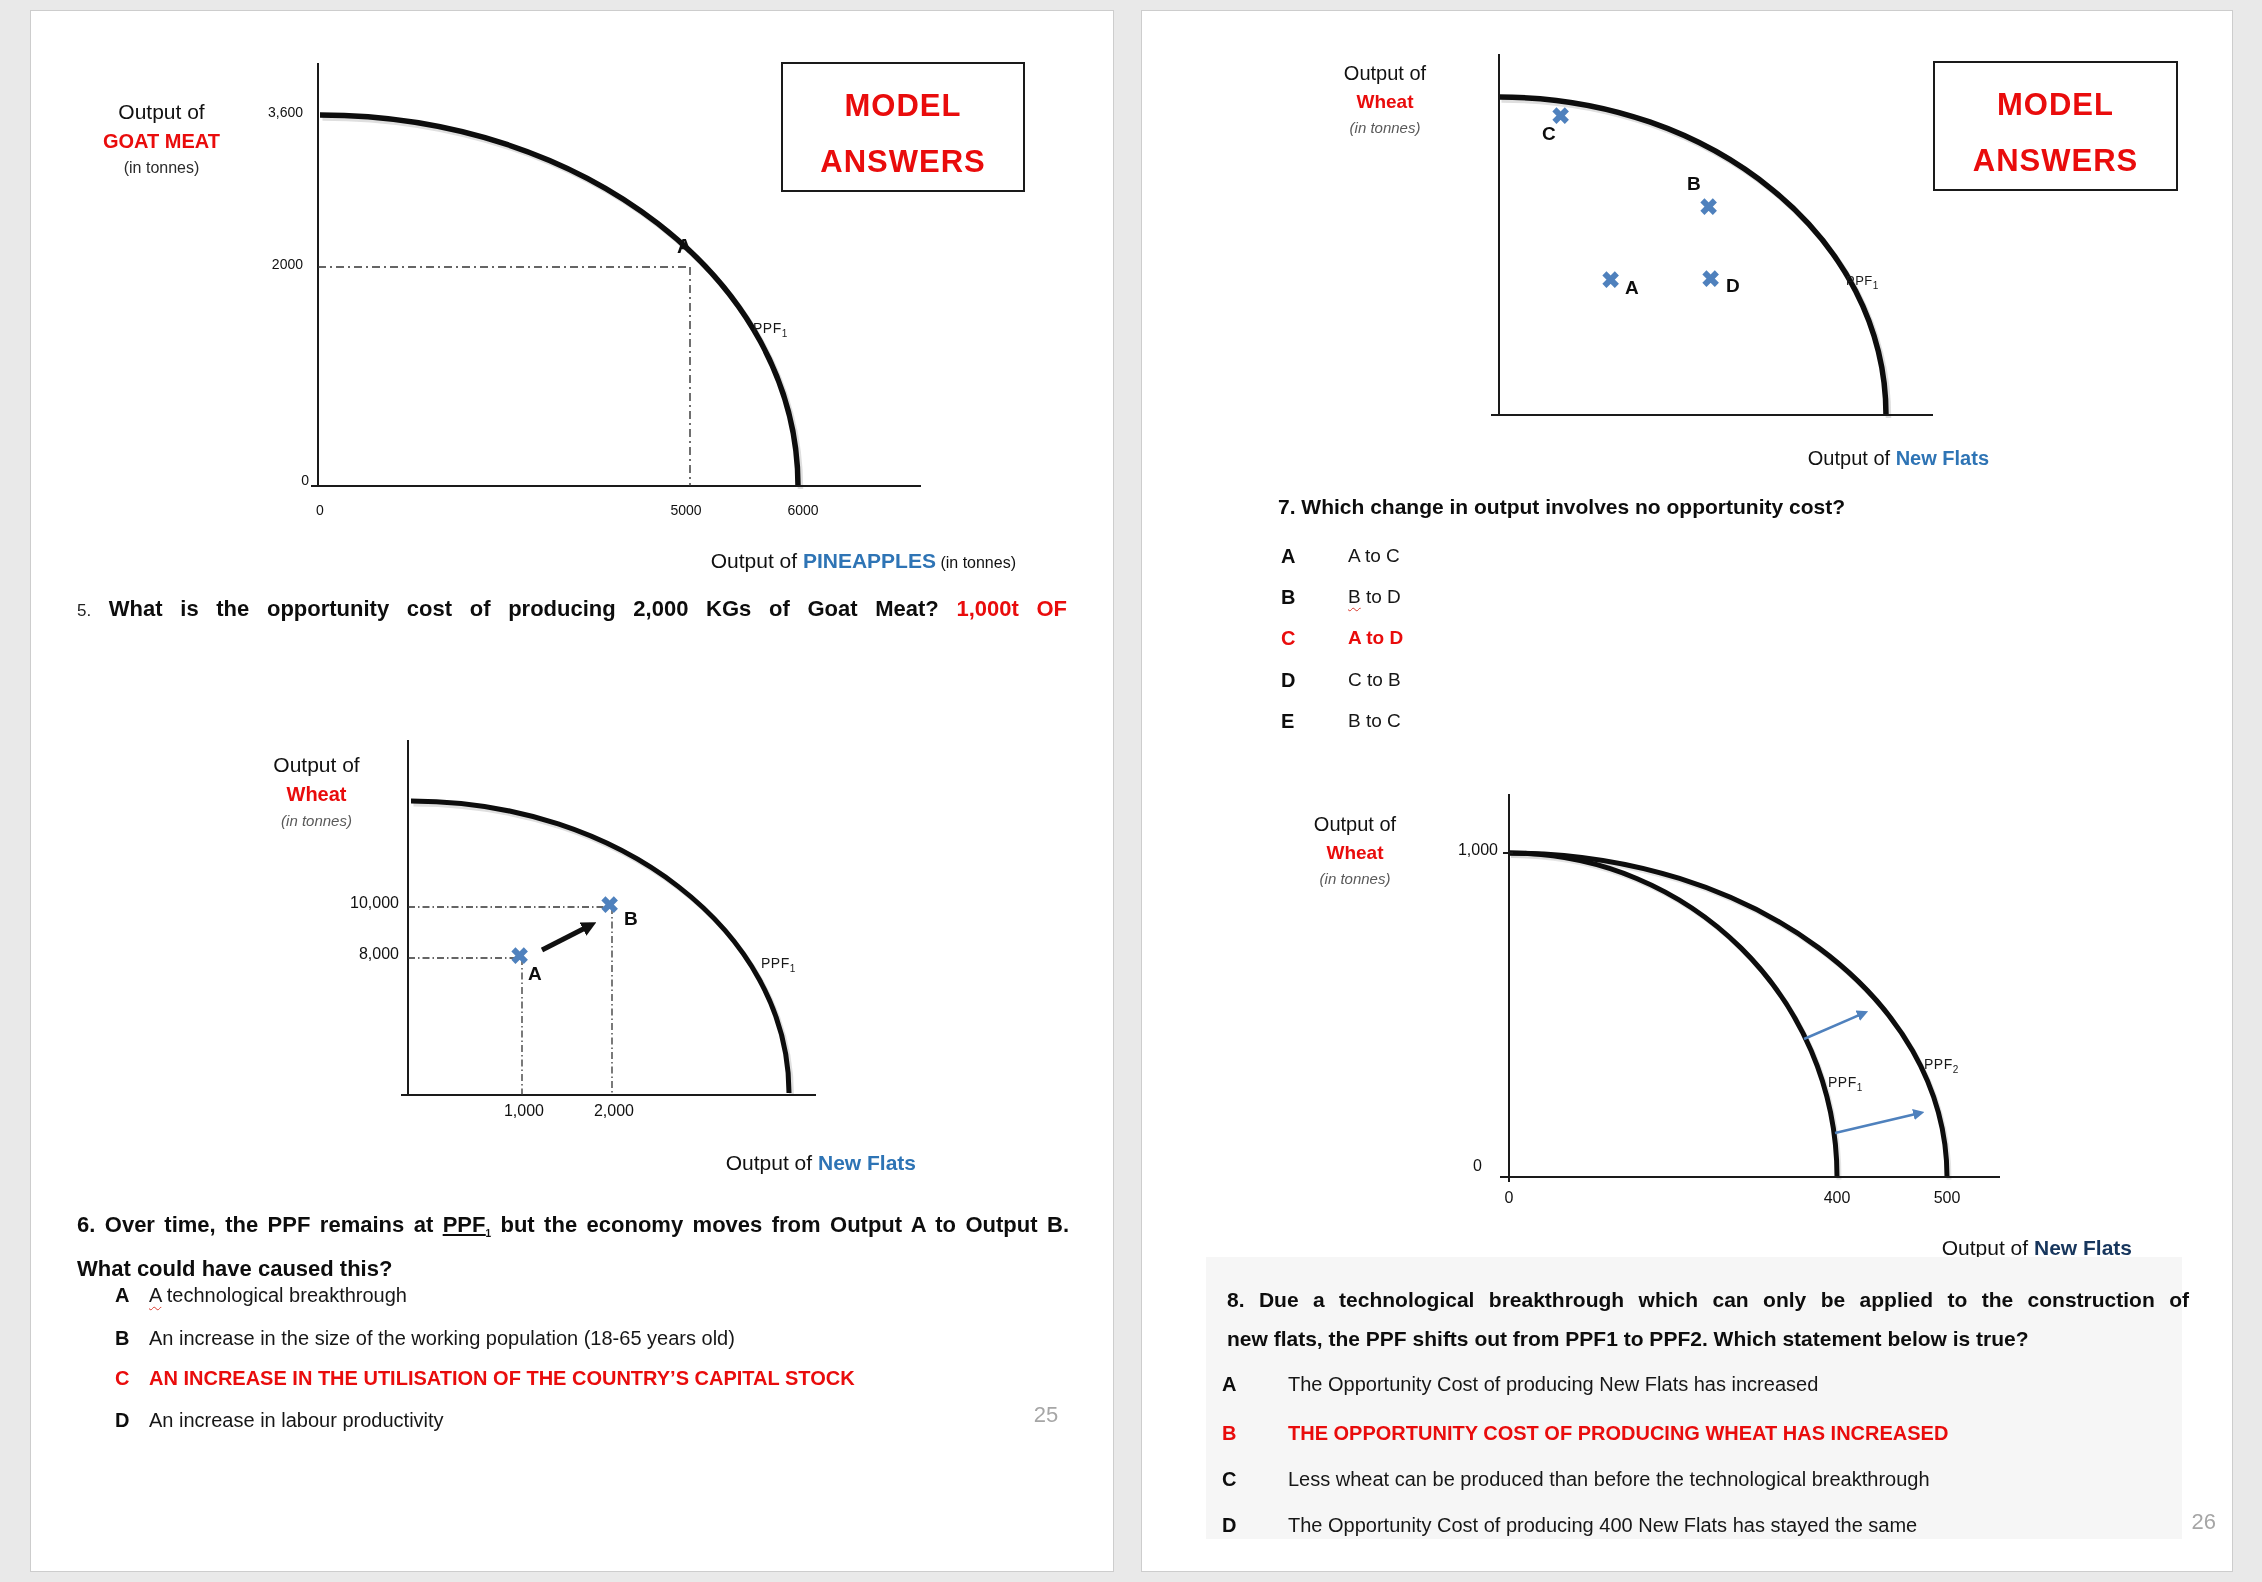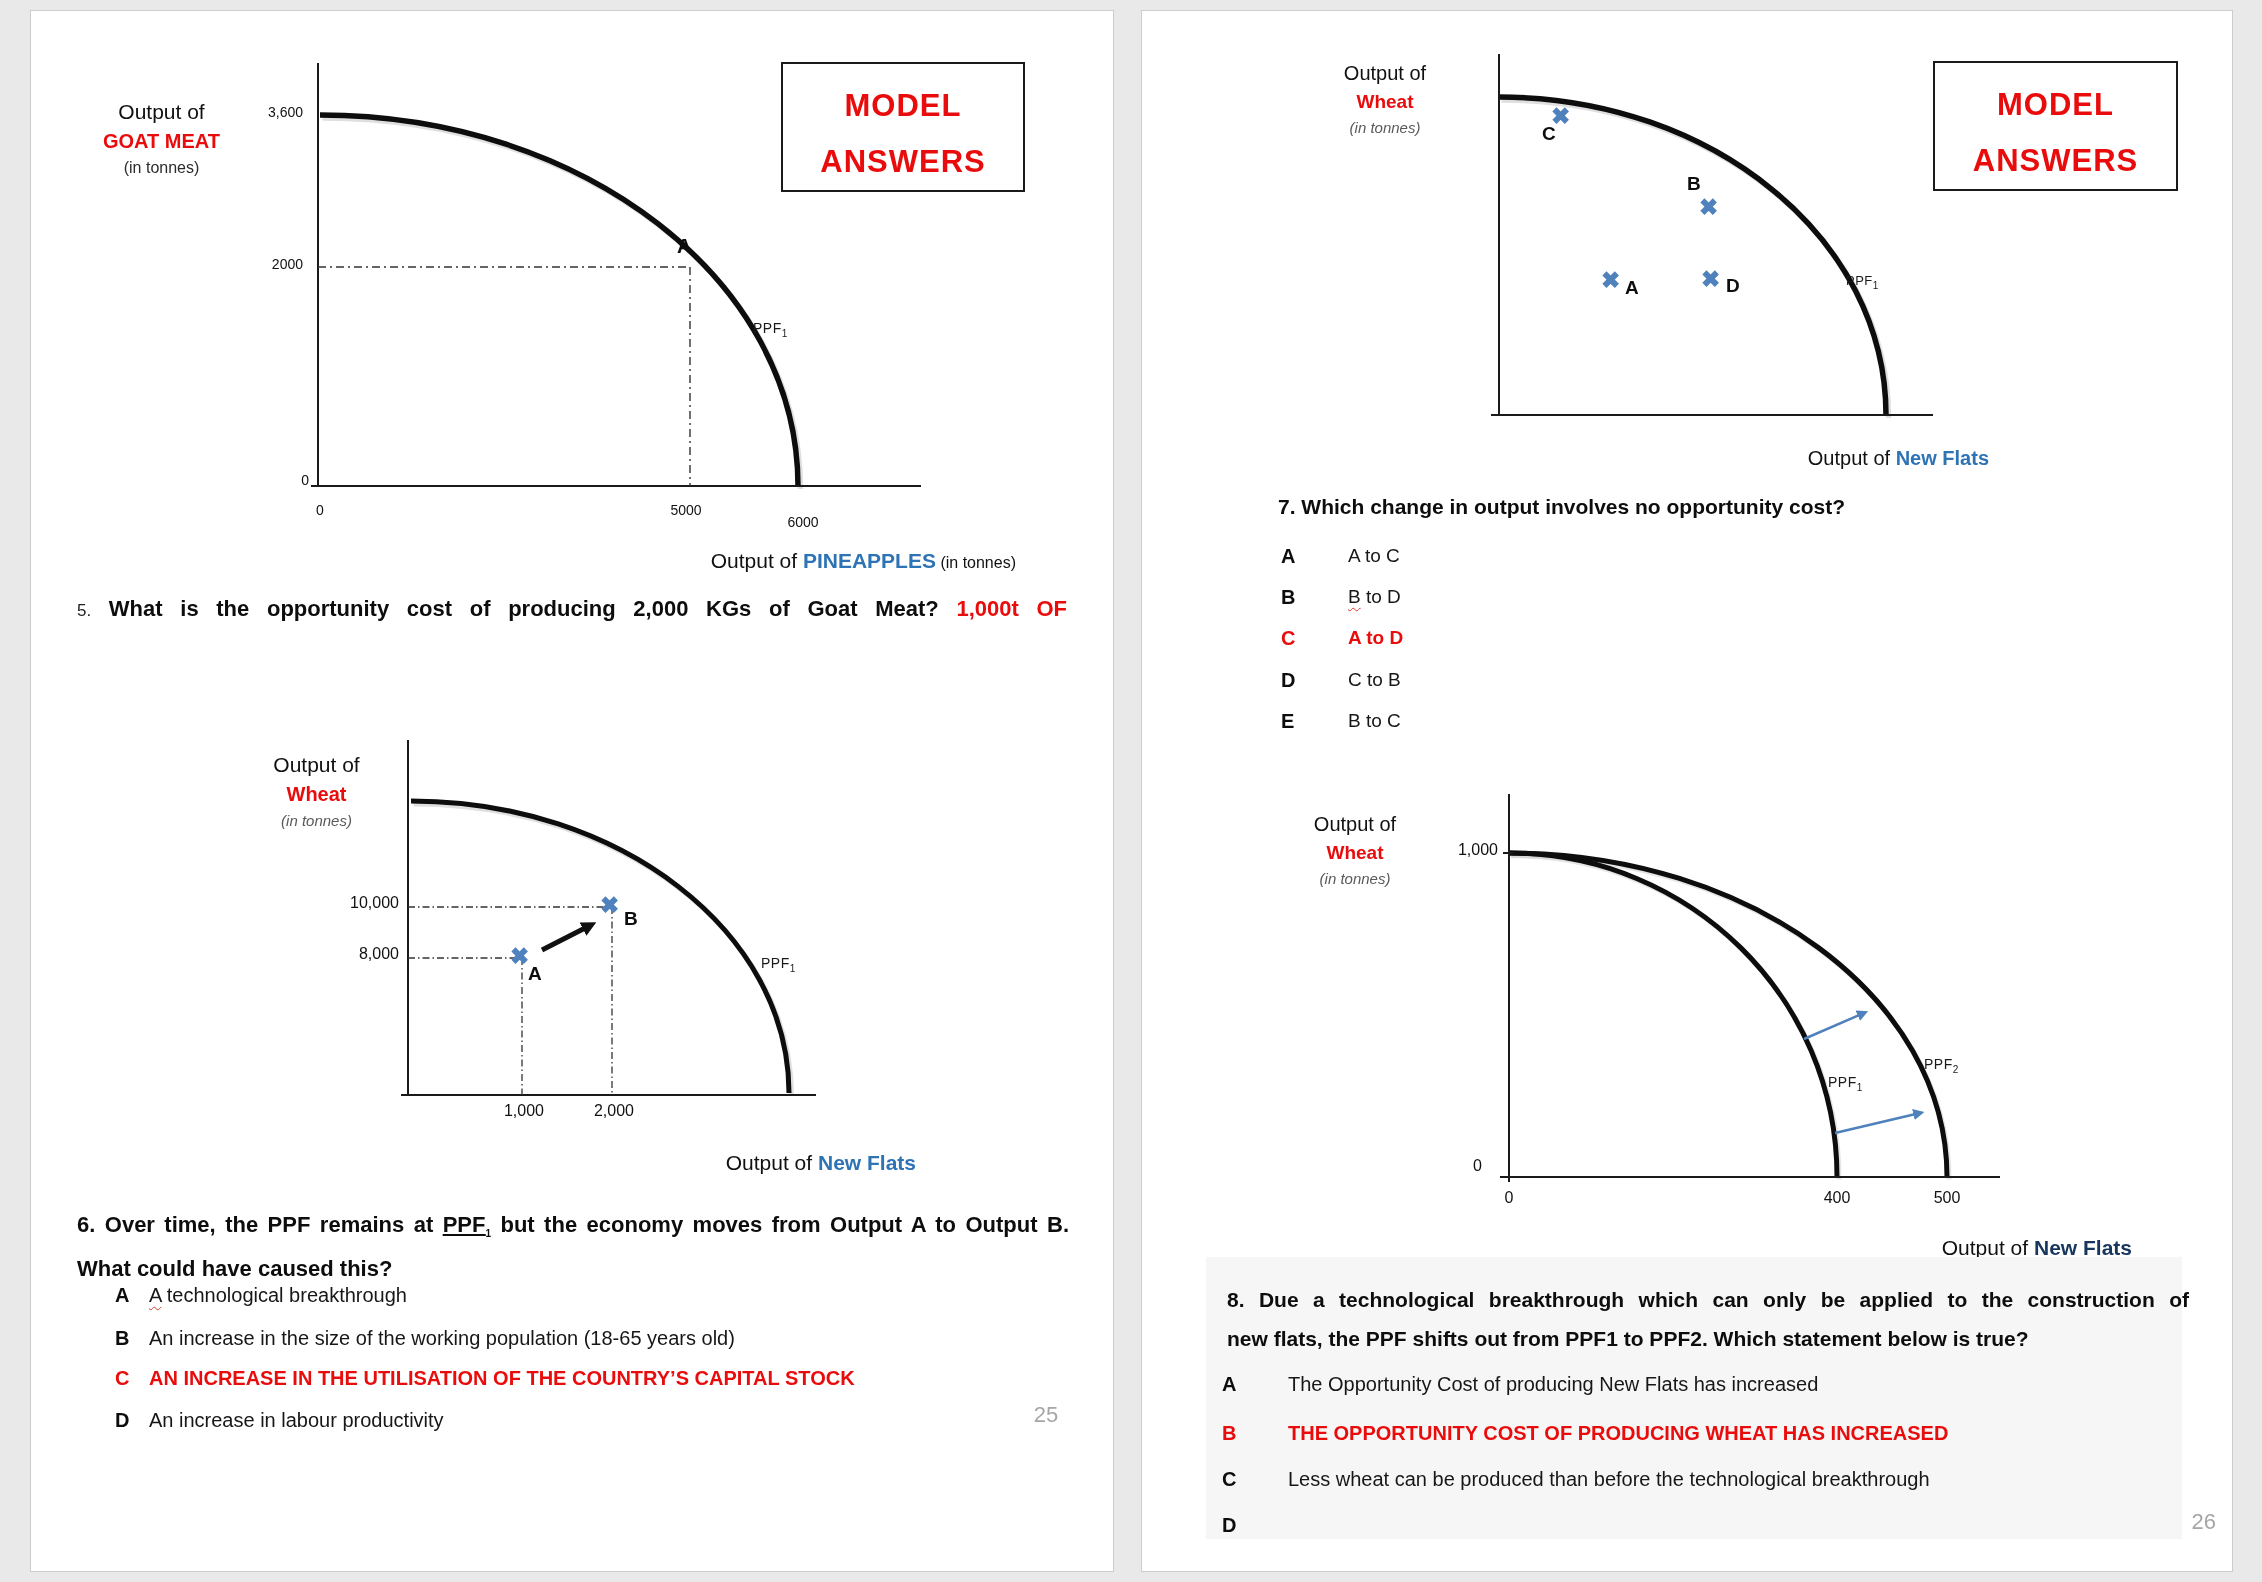--- a/index.html
+++ b/index.html
@@ -62,21 +62,21 @@
       <div class="l2">GOAT MEAT</div>
       <div class="l3">(in tonnes)</div>
     </div>
     <div class="abs tick right" style="left:172px;top:93px;width:100px;">3,600</div>
     <div class="abs tick right" style="left:172px;top:245px;width:100px;">2000</div>
     <div class="abs tick right" style="left:228px;top:461px;width:50px;">0</div>
     <div class="abs ptlab" style="left:646px;top:224px;font-size:20px;">A</div>
     <div class="abs ppflab" style="left:722px;top:309px;"><span>PPF</span><sub>1</sub></div>
     <div class="abs tick center" style="left:267px;top:491px;width:44px;">0</div>
     <div class="abs tick center" style="left:613px;top:491px;width:84px;">5000</div>
-    <div class="abs tick center" style="left:730px;top:491px;width:84px;margin-top:12px;">6000</div>
+    <div class="abs tick center" style="left:730px;top:491px;width:84px;">6000</div>
     <div class="abs caption right" style="left:460px;top:538px;width:525px;"><span>Output of </span><span class="hl">PINEAPPLES</span><span class="post"> (in tonnes)</span></div>
 
     <div class="abs mbox" style="left:750px;top:51px;width:244px;height:130px;box-sizing:border-box;">
       <div>MODEL</div>
       <div>ANSWERS</div>
     </div>
 
     <div class="abs" style="left:46px;top:580px;width:990px;">
       <div class="q jline" style="line-height:35px;"><span class="qnum">5.</span> <span>What is the opportunity cost of producing 2,000 KGs of Goat Meat?</span> <span class="ans">1,000t OF</span></div>
     </div>
@@ -205,17 +205,18 @@
       <div class="q jline" style="font-size:21px;line-height:39px;">8. Due a technological breakthrough which can only be applied to the construction of</div>
       <div class="q" style="font-size:21px;line-height:39px;">new flats, the PPF shifts out from PPF1 to PPF2. Which statement below is true?</div>
     </div>
     <div class="abs olet" style="left:80px;top:1362px;">A</div>
     <div class="abs otxt" style="left:146px;top:1362px;"><span>The Opportunity Cost of producing New Flats has increased</span></div>
     <div class="abs olet red" style="left:80px;top:1411px;">B</div>
     <div class="abs otxt red" style="left:146px;top:1411px;"><span>THE OPPORTUNITY COST OF PRODUCING WHEAT HAS INCREASED</span></div>
     <div class="abs olet" style="left:80px;top:1457px;">C</div>
     <div class="abs otxt" style="left:146px;top:1457px;"><span>Less wheat can be produced than before the technological breakthrough</span></div>
     <div class="abs olet" style="left:80px;top:1503px;">D</div>
+    <div class="abs otxt" style="left:146px;top:1503px;"><span>The Opportunity Cost of producing 400 New Flats has stayed the same</span></div>
 
     <div class="abs pnum right" style="left:1014px;top:1498px;width:60px;">26</div>
   </div>
 
 </div>
 
 </body></html>

